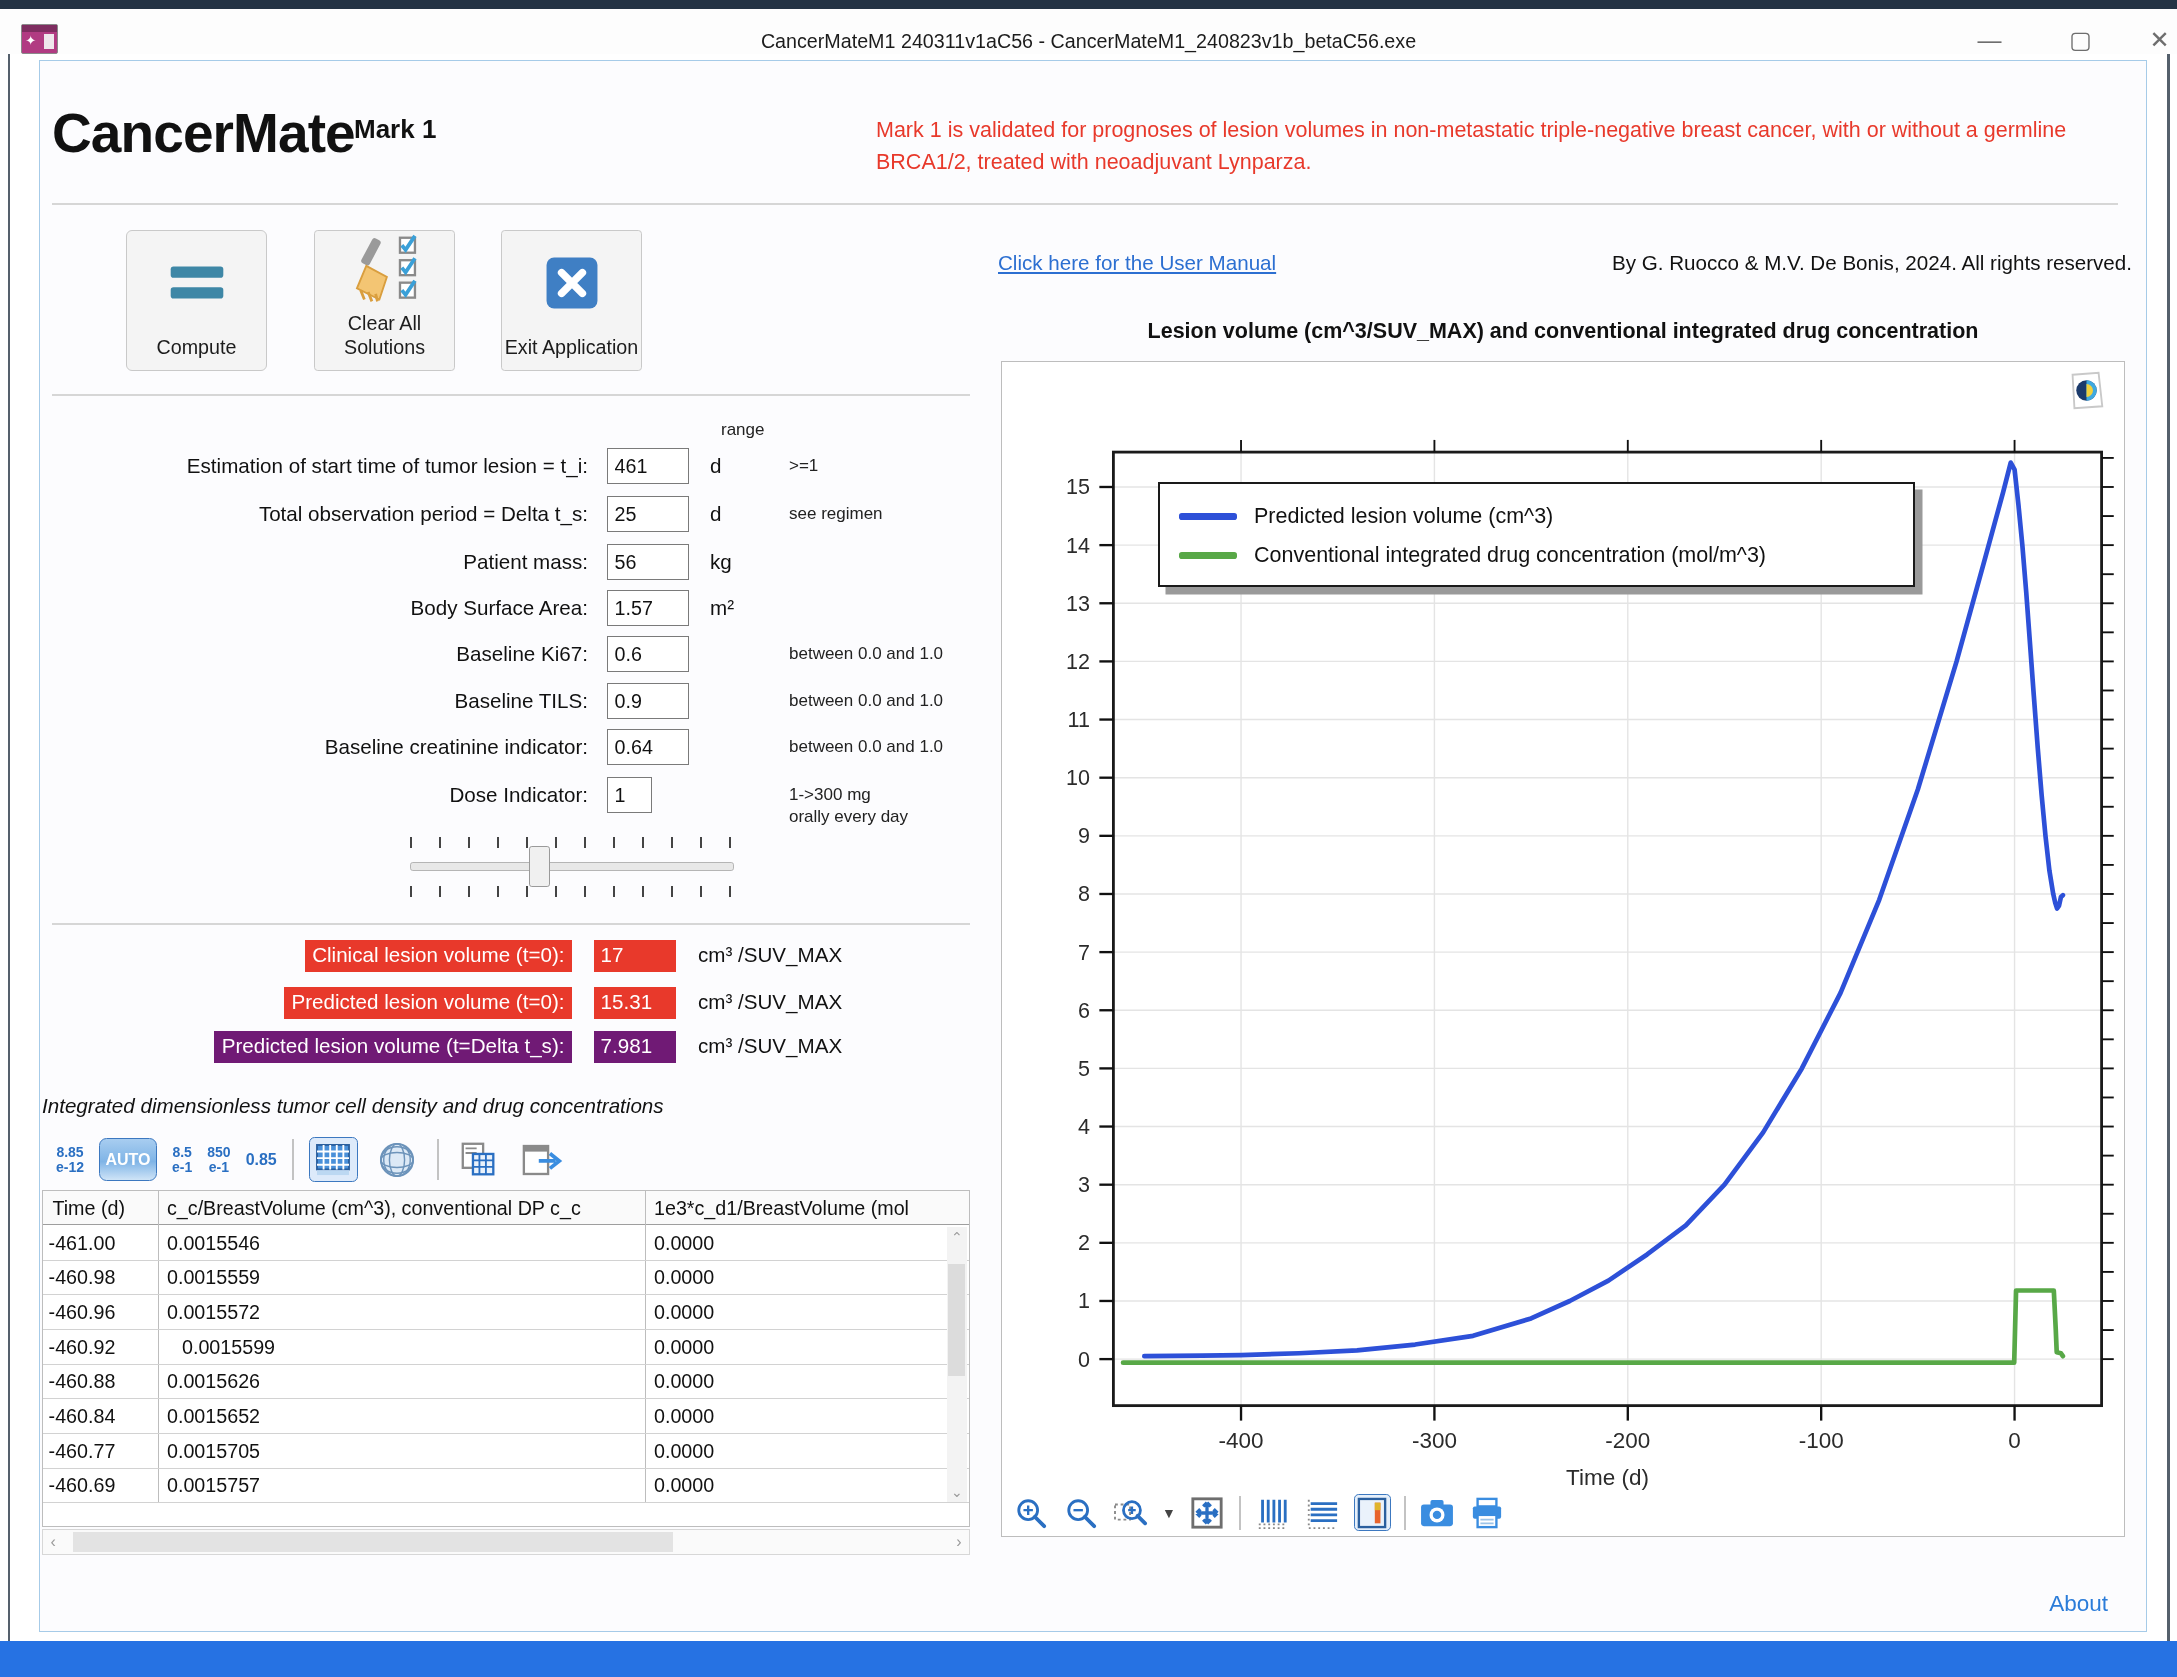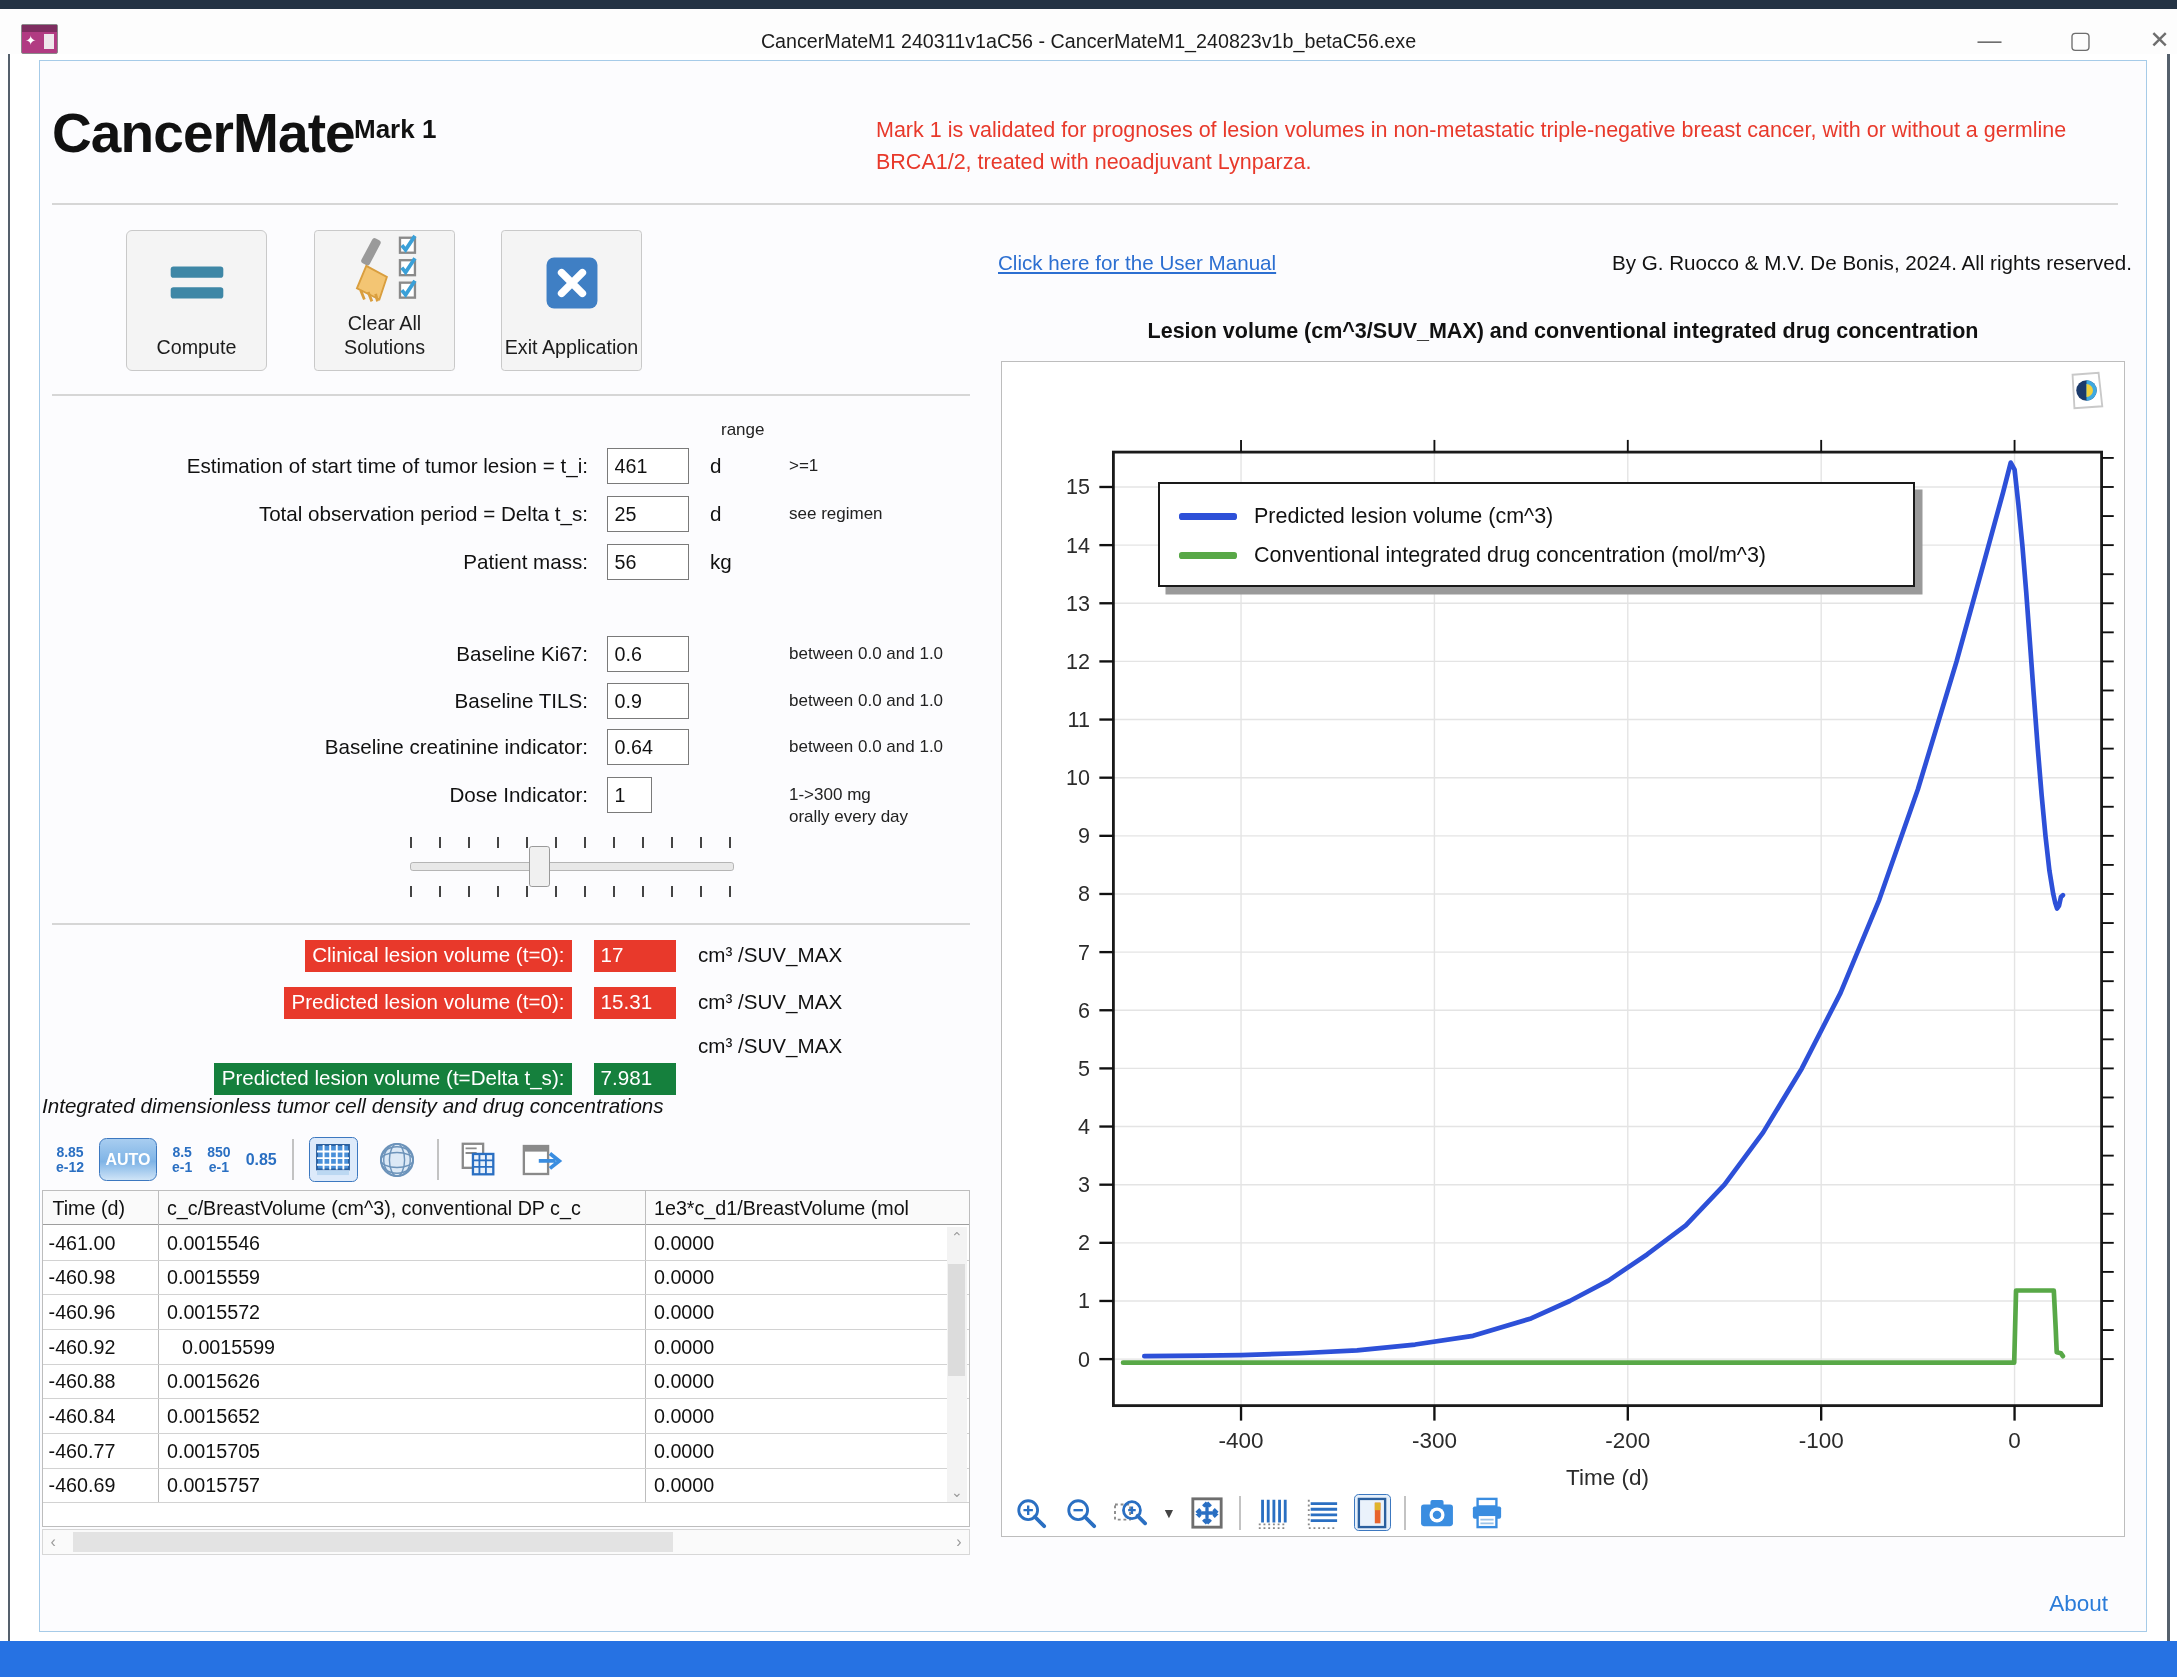--- a/index.html
+++ b/index.html
@@ -48,21 +48,21 @@
   .ticks{left:410px;width:324px;height:11.2px;
          background:repeating-linear-gradient(90deg,#444 0 1.9px,transparent 1.9px 29px);}
   .sl-track{left:410px;top:862px;width:324px;height:9.4px;background:#e8e8e8;border:0.9px solid #b5b5b5;border-radius:2.8px;cursor:pointer;}
   .sl-thumb{left:529px;top:846px;width:20.6px;height:41px;background:#f0f0f0;border:0.9px solid #9a9a9a;border-radius:2.8px;cursor:grab;}
 
   
   .resrow{left:52px;width:937px;height:34px;}
   .reslabel{position:absolute;right:417px;top:0;height:32px;font-size:20.6px;color:#fff;padding:2.8px 7.5px;white-space:nowrap;}
   .resval{position:absolute;left:542px;top:0;width:82px;height:32px;font-size:20.6px;color:#fff;padding:2.8px 6.6px;}
   .bg-red{background:#e8392b;}
-  .bg-blue{background:#15803d;margin-top:32px;}
+  .bg-blue{background:#701a75;}
   .resunit{position:absolute;left:646px;top:2.8px;font-size:20.6px;color:#111;}
 
   .secttitle{left:42px;top:1094px;width:928px;text-align:left;font-size:20.6px;color:#111;font-style:italic;}
 
   
   .fmtnum{font-size:14px;line-height:15px;color:#2a6fc2;text-align:center;font-weight:700;cursor:pointer;}
   .autobtn{width:58px;height:43px;border:1.9px solid #3c78c0;border-radius:7.5px;
            background:linear-gradient(#a8cdf0,#7fb4e6 55%,#cfe4f7);color:#fff;font-weight:700;font-size:16px;
            display:flex;align-items:center;justify-content:center;cursor:pointer;}
   .tbtn{width:49px;height:45px;display:flex;align-items:center;justify-content:center;cursor:pointer;border-radius:5.6px;}
@@ -181,20 +181,25 @@
   <div class="abs inrow" style="top:496px;">
     <span class="inlabel">Total observation period = Delta t_s:</span>
     <input class="inbox" value="25" style="">
     <span class="inunit">d</span>
     <span class="inrange">see regimen</span>
   </div>
   <div class="abs inrow" style="top:544px;">
     <span class="inlabel">Patient mass:</span>
     <input class="inbox" value="56" style="">
     <span class="inunit">kg</span>
+  </div>
+  <div class="abs inrow" style="top:590px;">
+    <span class="inlabel">Body Surface Area:</span>
+    <input class="inbox" value="1.57" style="">
+    <span class="inunit">m²</span>
   </div>
   <div class="abs inrow" style="top:636px;">
     <span class="inlabel">Baseline Ki67:</span>
     <input class="inbox" value="0.6" style="">
     <span class="inrange">between 0.0 and 1.0</span>
   </div>
   <div class="abs inrow" style="top:683px;">
     <span class="inlabel">Baseline TILS:</span>
     <input class="inbox" value="0.9" style="">
     <span class="inrange">between 0.0 and 1.0</span>

